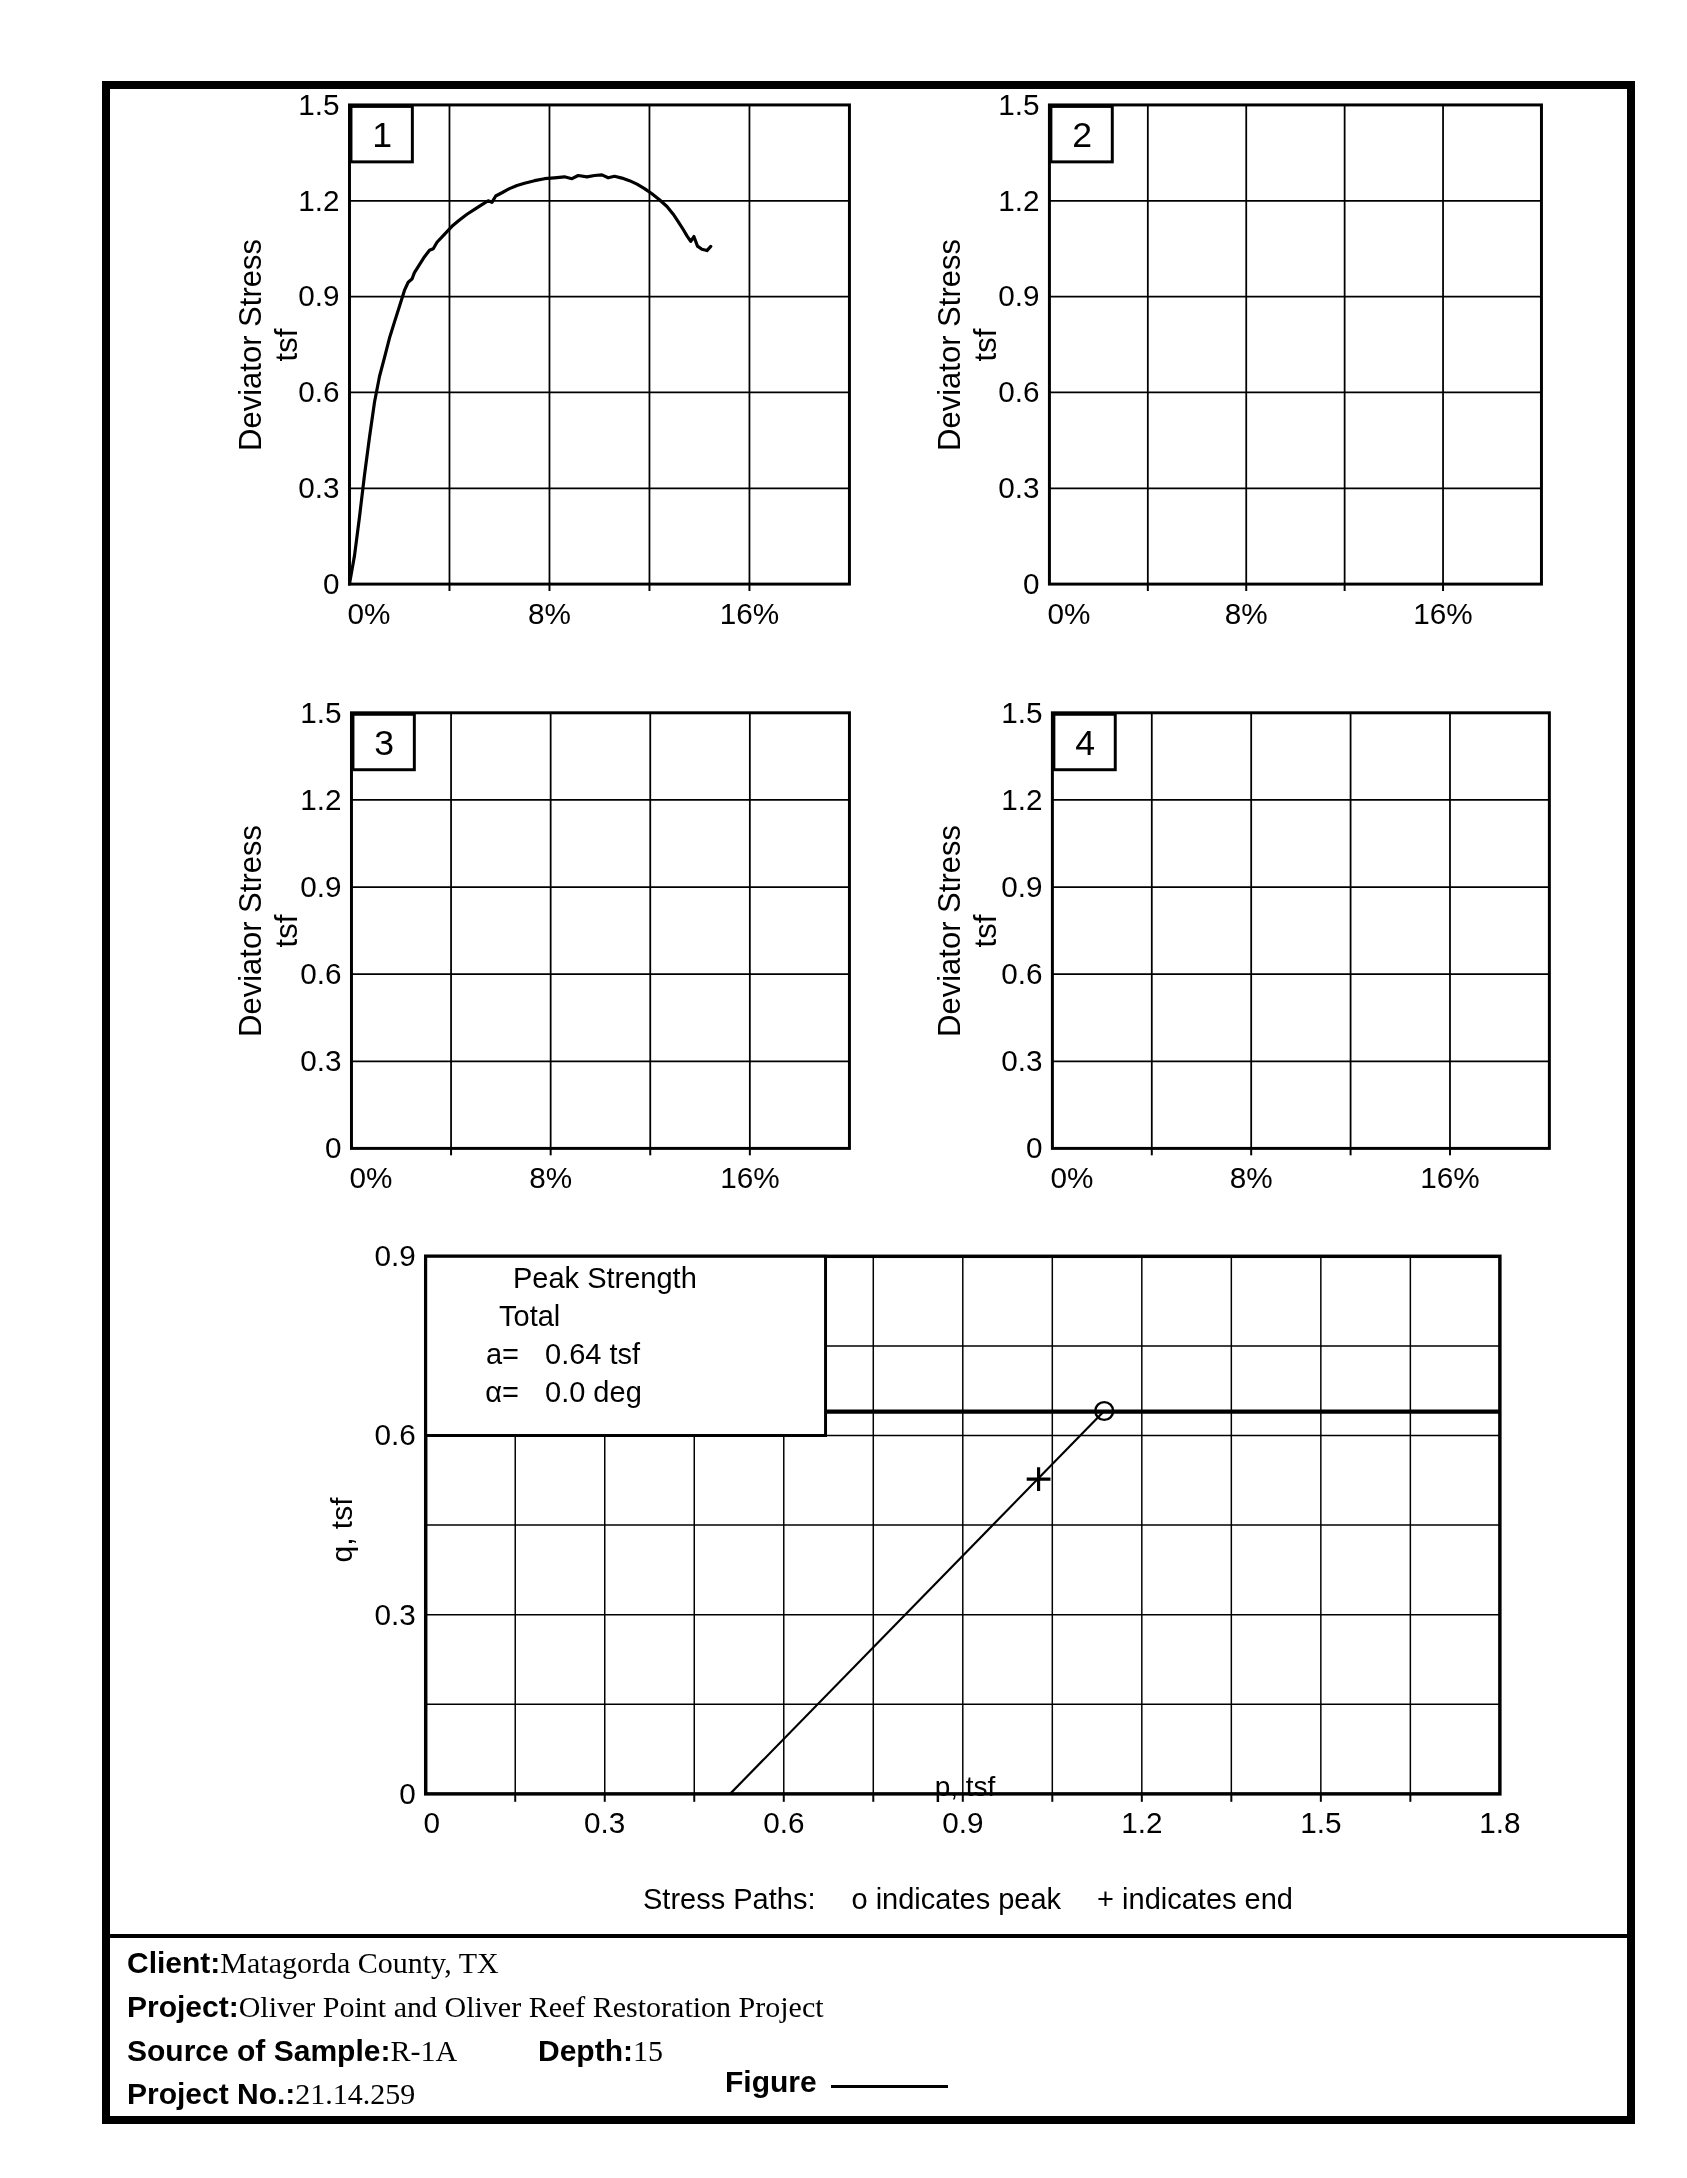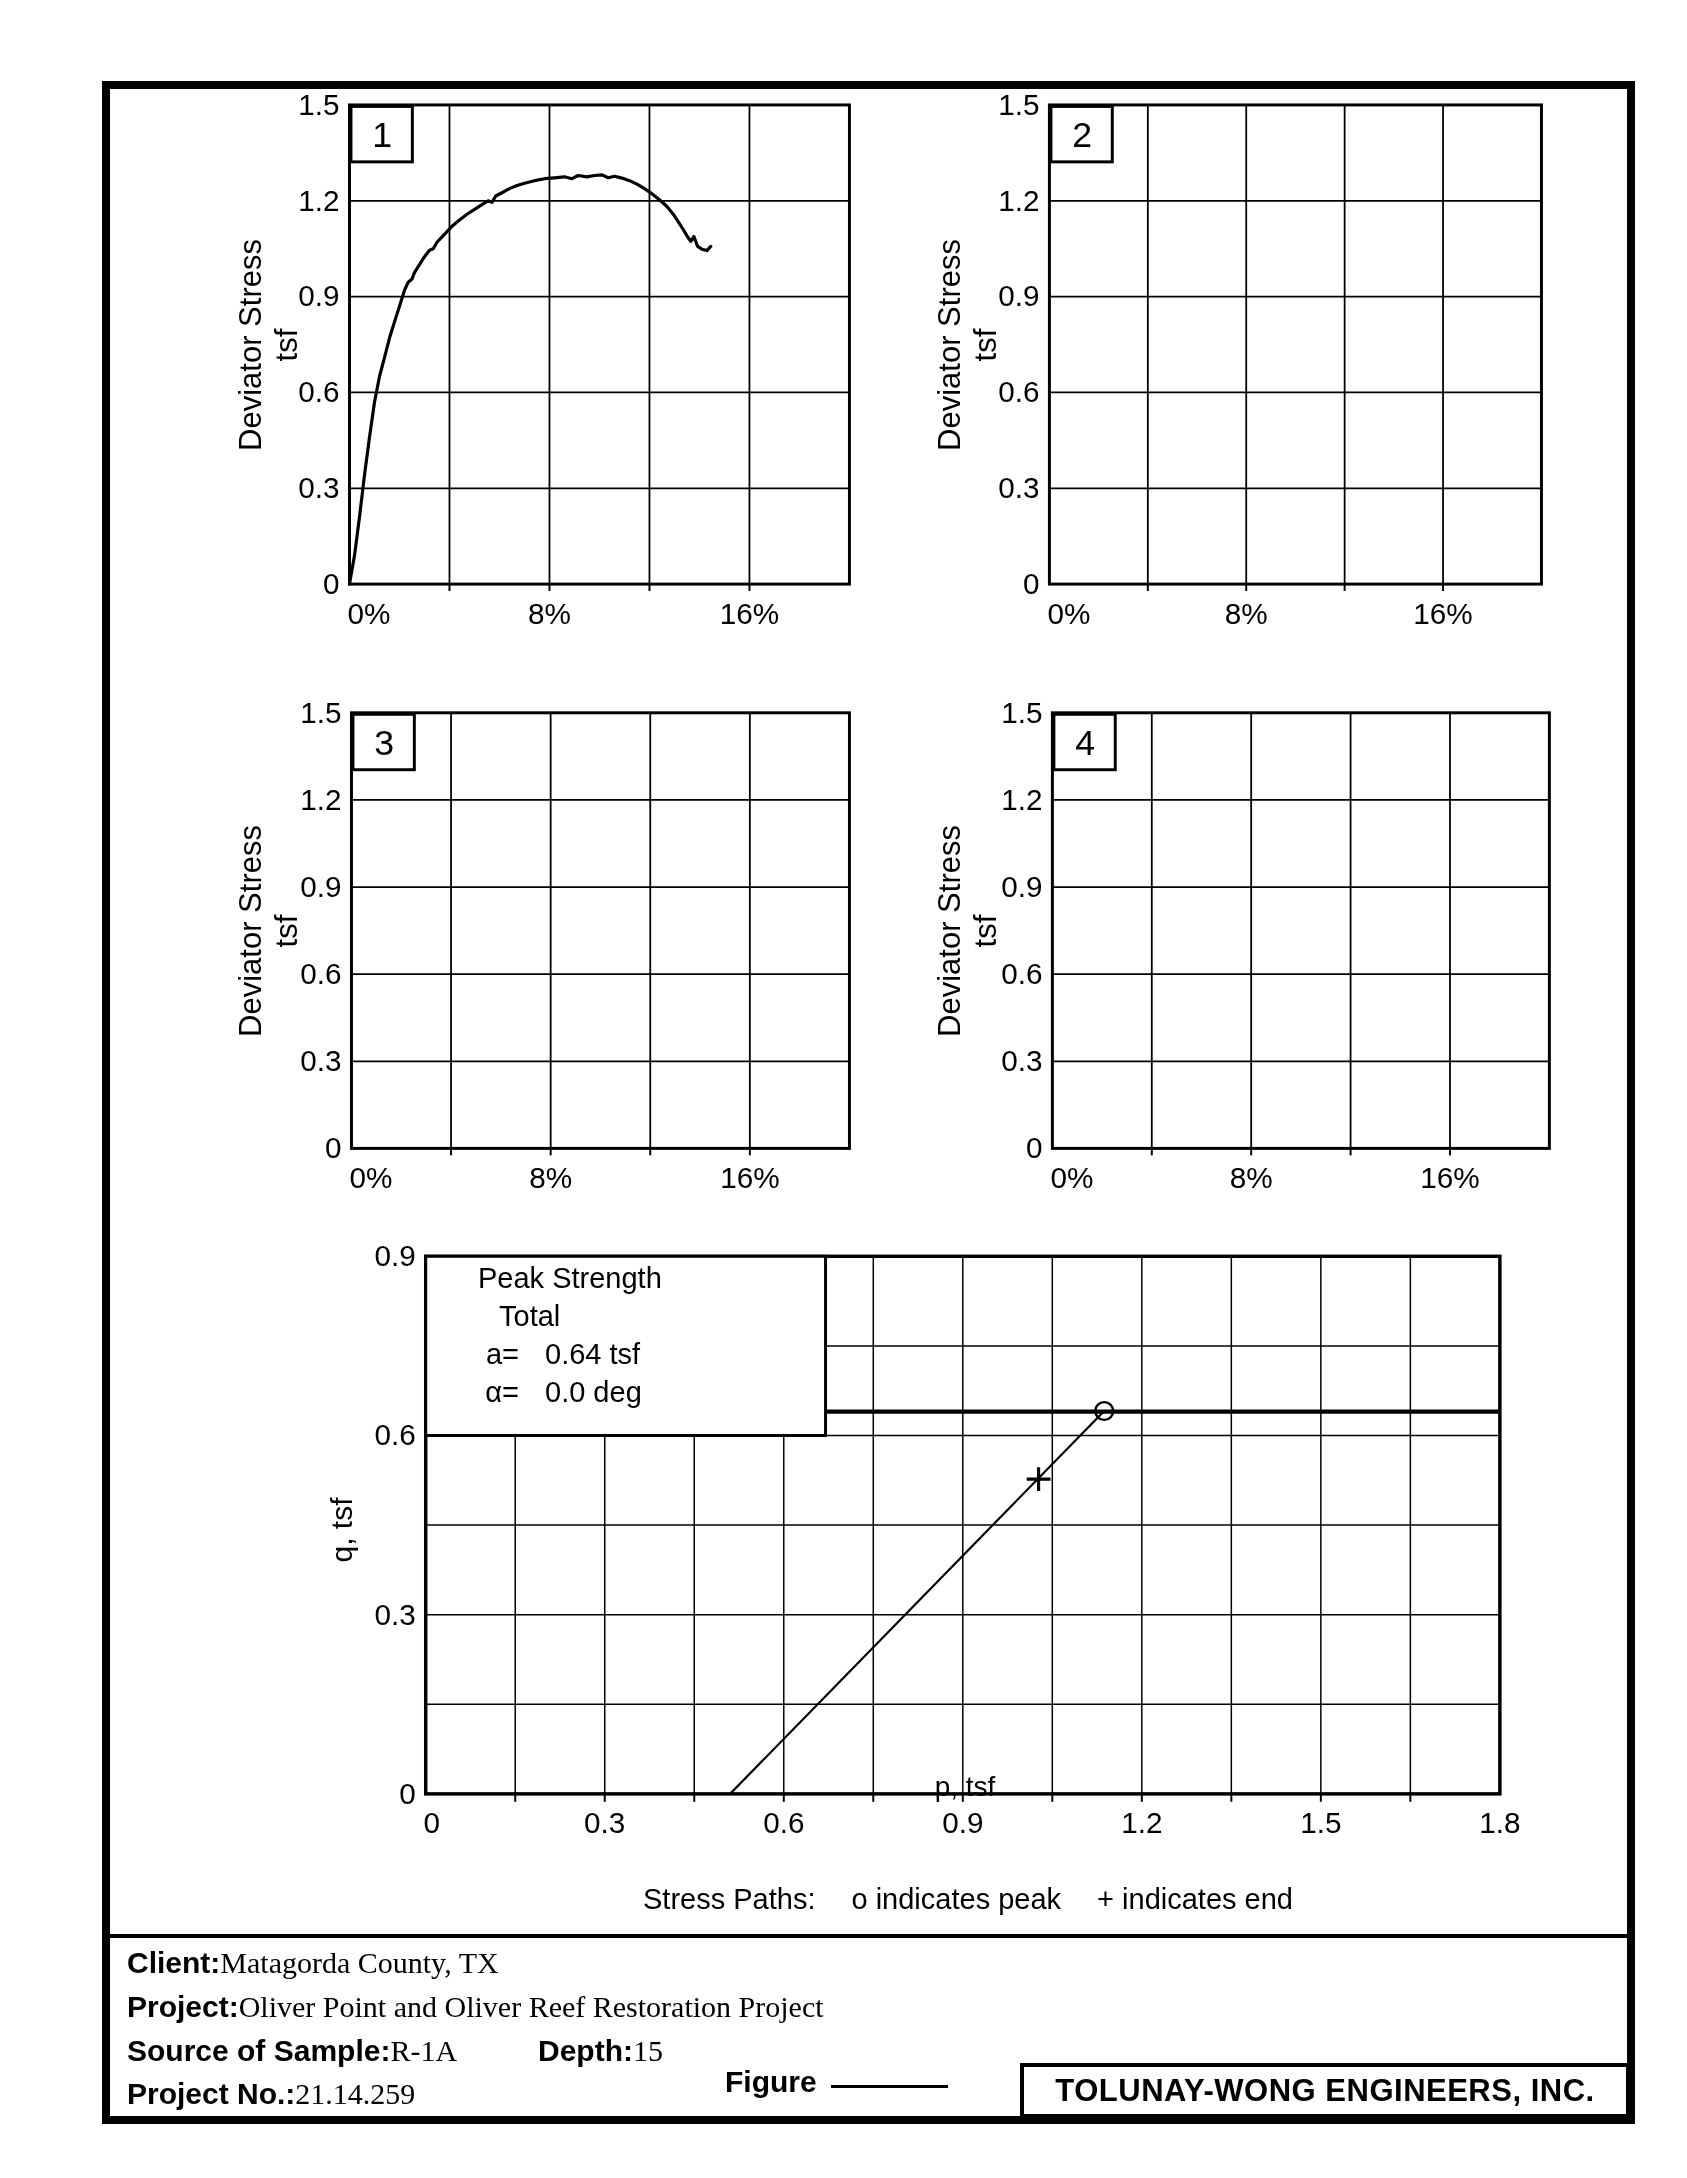--- a/index.html
+++ b/index.html
@@ -10,21 +10,21 @@
   #charts-layer{position:absolute;left:0;top:0;width:1687px;height:2178px;}
   #charts-layer text{font-family:"Liberation Sans",sans-serif;fill:#000;}
 
   .axis-title{position:absolute;transform:translate(-50%,-50%) rotate(-90deg);
         text-align:center;font-size:31px;line-height:36px;white-space:nowrap;}
   .pq-axis-title{position:absolute;transform:translate(-50%,-50%) rotate(-90deg);
         font-size:30px;white-space:nowrap;}
 
   .legend-box{position:absolute;left:428px;top:1259px;width:396px;height:174px;
         font-size:29px;line-height:38px;}
-  .legend-title{padding-left:50px;}
+  .legend-title{padding-left:85px;}
   .legend-sub{padding-left:71px;}
   .legend-row{display:flex;}
   .legend-key{width:91px;text-align:right;}
   .legend-val{margin-left:26px;}
 
   .pq-xlabel{position:absolute;left:965px;top:1771px;transform:translateX(-50%);font-size:28px;}
   .pq-caption{position:absolute;left:968px;top:1883px;transform:translateX(-50%);
         display:flex;gap:36px;font-size:29px;white-space:nowrap;}
 
   .footer-row{position:absolute;font-size:30px;white-space:nowrap;}
@@ -254,16 +254,15 @@
     <span class="f-label">Depth:</span><span class="f-value">15</span>
   </div>
   <div class="footer-row" style="left:127px;top:2077px;">
     <span class="f-label">Project No.:</span><span class="f-value">21.14.259</span>
   </div>
 
   <div id="figure-block">
     <span>Figure</span><span class="figure-line"></span>
   </div>
 
-  <div id="company-box">TOLUNAY-WONG ENGINEERS, INC.</div>
 
 </div>
 
 
 </body></html>

